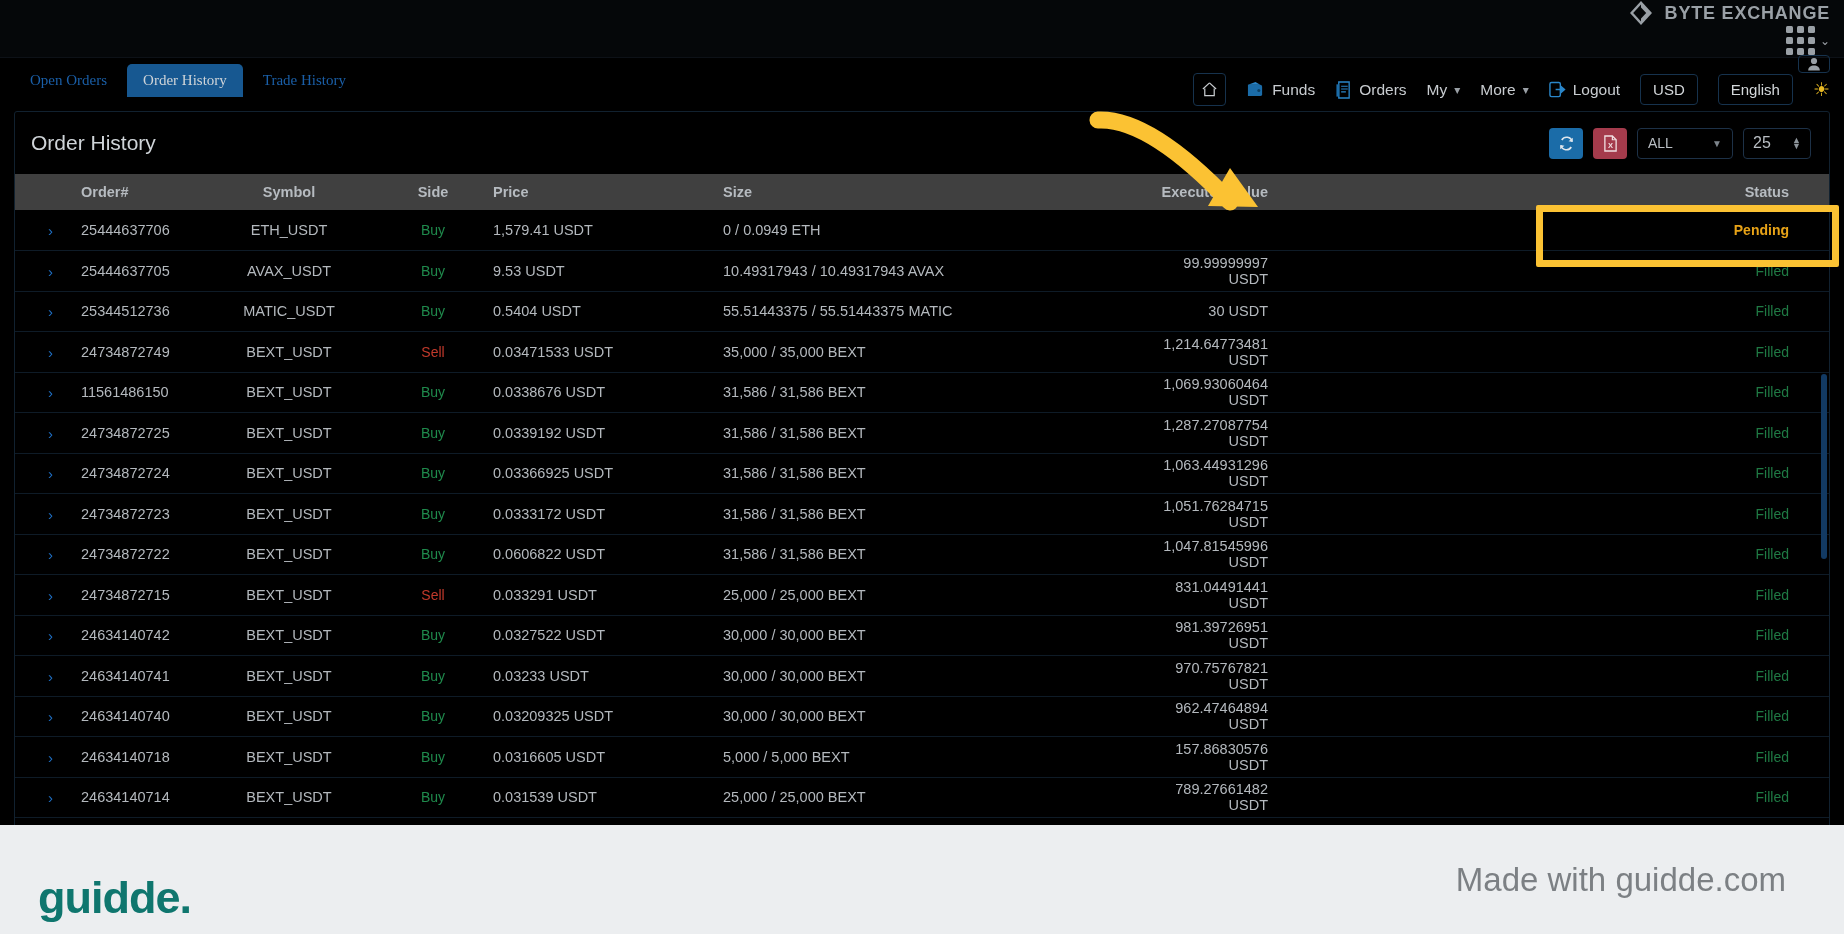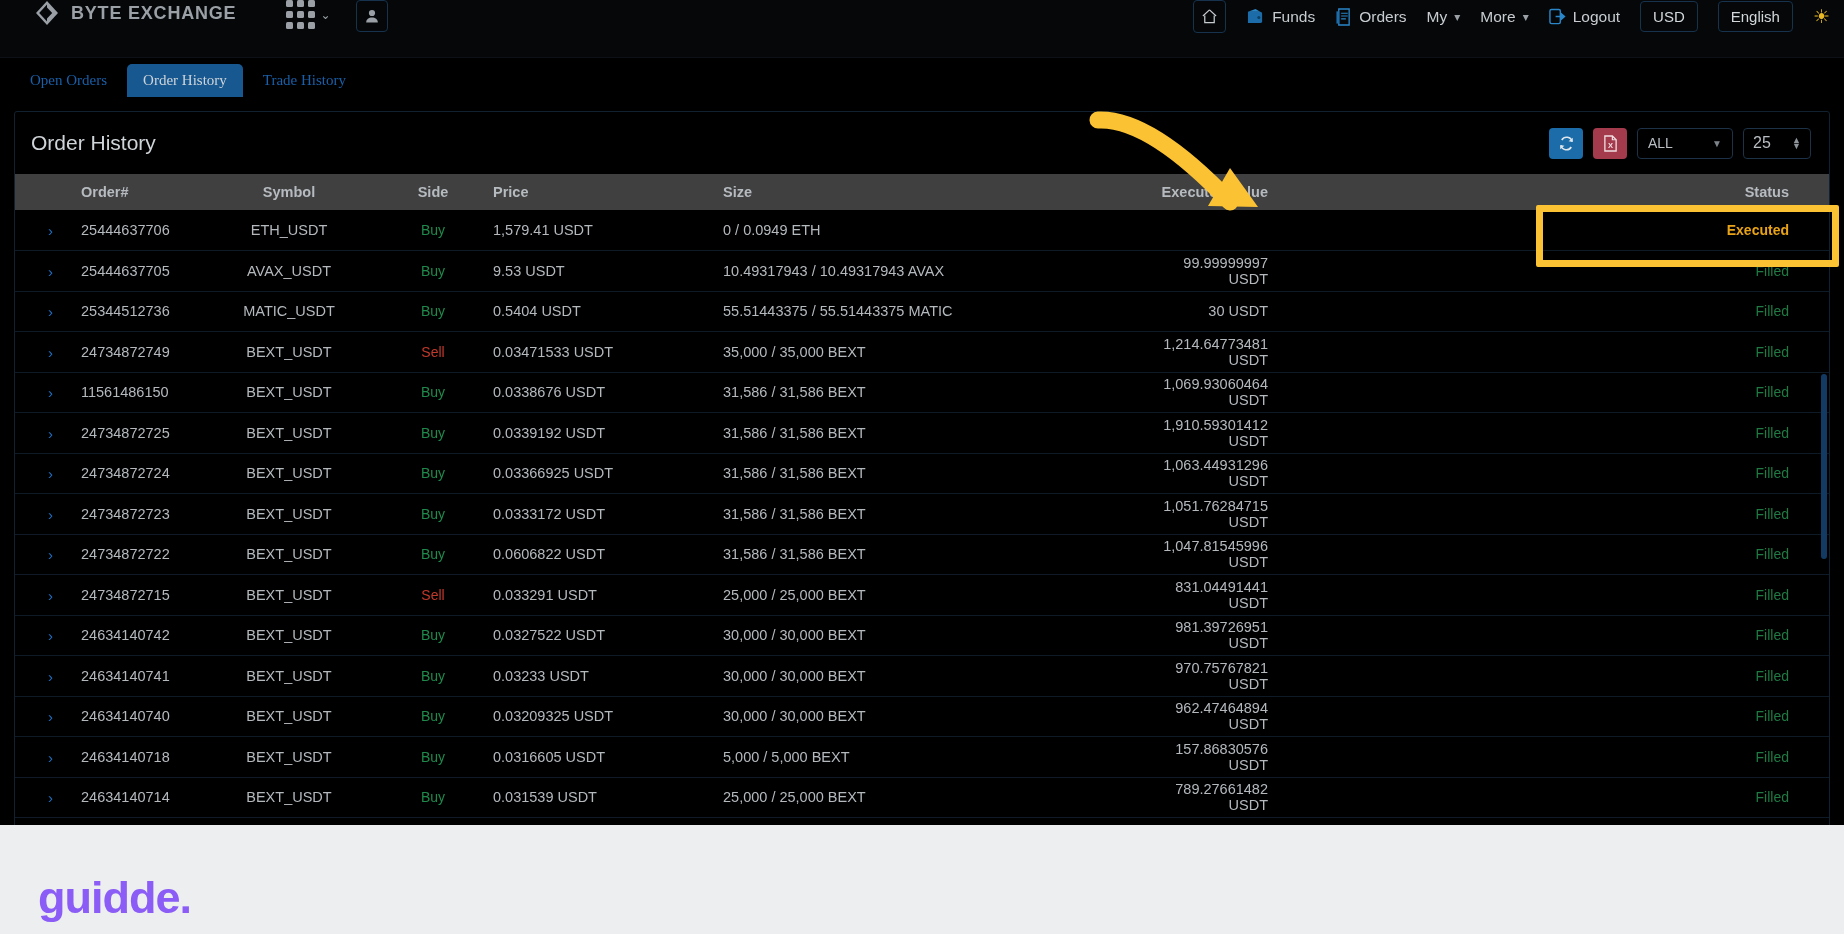--- a/index.html
+++ b/index.html
@@ -7,24 +7,25 @@
     width: 1844px; height: 934px;
     background: #000000;
     font-family: "Liberation Sans", sans-serif;
     overflow: hidden;
   }
   .app { position: relative; width: 1844px; height: 934px; background:#000; }
 
   
   .navbar {
     height: 58px; width: 100%;
-    display: flex; align-items: flex-start;
+    display: flex; align-items: flex-end;
     background: #050709;
     border-bottom: 1px solid #0d1117;
     padding: 0 14px 0 34px;
+    flex-direction: column;
   }
   .brand { display: flex; align-items: center; gap: 11px; }
   .brand-mark { width: 26px; height: 26px; display:block; }
   .brand-text {
     color: #9aa0a6; font-size: 18px; font-weight: bold;
     letter-spacing: 0.8px;
   }
   .grid-btn { display:flex; align-items:center; gap:5px; margin-left: 50px; cursor:pointer; }
   .grid-dots { display:grid; grid-template-columns: repeat(3, 7px); gap: 4px; }
   .grid-dots i { width: 7px; height: 7px; background: #9aa0a6; border-radius: 1.5px; display:block; }
@@ -167,21 +168,21 @@
     display:flex; align-items:center; justify-content:center; z-index: 6;
     padding: 0 5px;
   }
 
   
   .footer {
     position:absolute; left:0; bottom:0; width: 1844px; height: 109px;
     background:#eceef0; display:flex; align-items:center;
     padding: 0 58px 0 38px; z-index: 10;
   }
-  .guidde-logo { color:#8b5cf6; font-size: 45px; font-weight: bold; letter-spacing:-1px;margin-top:36px; }
+  .guidde-logo { color:#0f766e; font-size: 45px; font-weight: bold; letter-spacing:-1px;margin-top:36px; }
   .footer-right { margin-left:auto; color:#7c8084; font-size: 33px; }
 </style>
 </head>
 <body>
 
 <div class="app">
 
   <div class="navbar">
     <div class="brand">
       <svg class="brand-mark" viewBox="0 0 26 26">
@@ -323,21 +324,21 @@
           </tr>
         </thead>
         <tbody id="tbody">
             <tr>
               <td class="c-order"><span class="row-arrow">›</span><span>25444637706</span></td>
               <td class="c-symbol">ETH_USDT</td>
               <td class="c-side buy">Buy</td>
               <td class="c-price">1,579.41 USDT</td>
               <td class="c-size">0 / 0.0949 ETH</td>
               <td class="c-exec"></td>
-              <td class="c-status pending">Executed</td>
+              <td class="c-status pending">Pending</td>
             </tr>
             <tr>
               <td class="c-order"><span class="row-arrow">›</span><span>25444637705</span></td>
               <td class="c-symbol">AVAX_USDT</td>
               <td class="c-side buy">Buy</td>
               <td class="c-price">9.53 USDT</td>
               <td class="c-size">10.49317943 / 10.49317943 AVAX</td>
               <td class="c-exec">99.99999997 USDT</td>
               <td class="c-status filled">Filled</td>
             </tr>
@@ -367,21 +368,21 @@
               <td class="c-size">31,586 / 31,586 BEXT</td>
               <td class="c-exec">1,069.93060464 USDT</td>
               <td class="c-status filled">Filled</td>
             </tr>
             <tr>
               <td class="c-order"><span class="row-arrow">›</span><span>24734872725</span></td>
               <td class="c-symbol">BEXT_USDT</td>
               <td class="c-side buy">Buy</td>
               <td class="c-price">0.0339192 USDT</td>
               <td class="c-size">31,586 / 31,586 BEXT</td>
-              <td class="c-exec">1,910.59301412 USDT</td>
+              <td class="c-exec">1,287.27087754 USDT</td>
               <td class="c-status filled">Filled</td>
             </tr>
             <tr>
               <td class="c-order"><span class="row-arrow">›</span><span>24734872724</span></td>
               <td class="c-symbol">BEXT_USDT</td>
               <td class="c-side buy">Buy</td>
               <td class="c-price">0.03366925 USDT</td>
               <td class="c-size">31,586 / 31,586 BEXT</td>
               <td class="c-exec">1,063.44931296 USDT</td>
               <td class="c-status filled">Filled</td>
@@ -479,14 +480,15 @@
     <path d="M18 10 C 60 8, 110 50, 150 92" stroke="#fbc233" stroke-width="17" fill="none" stroke-linecap="round"></path>
     <path d="M128 96 L178 97 L150 58 z" fill="#fbc233"></path>
   </svg>
   <div class="anno-box"></div>
 
   <div class="chat-bubble">💬</div>
   <div class="chat-badge">20</div>
 
   <div class="footer">
     <div class="guidde-logo">guidde.</div>
+    <div class="footer-right">Made with guidde.com</div>
   </div>
 </div>
 
 </body></html>

